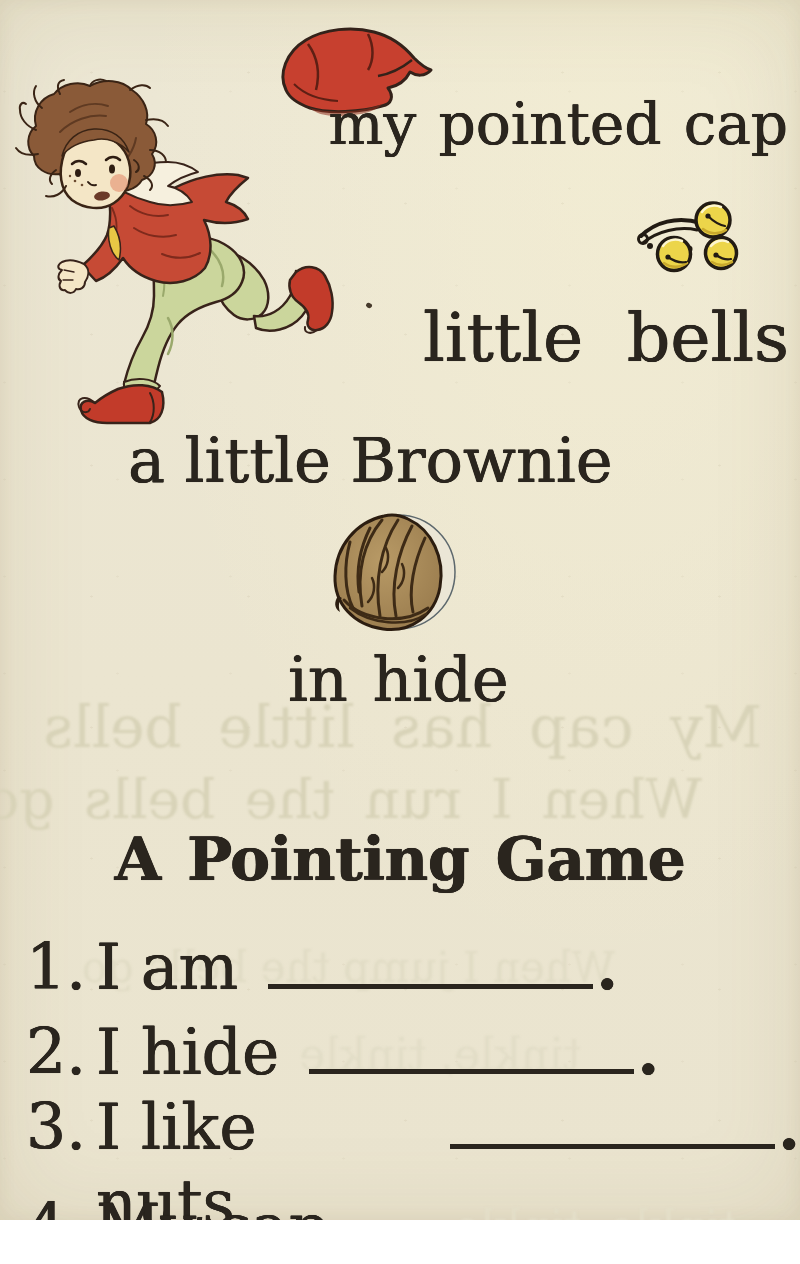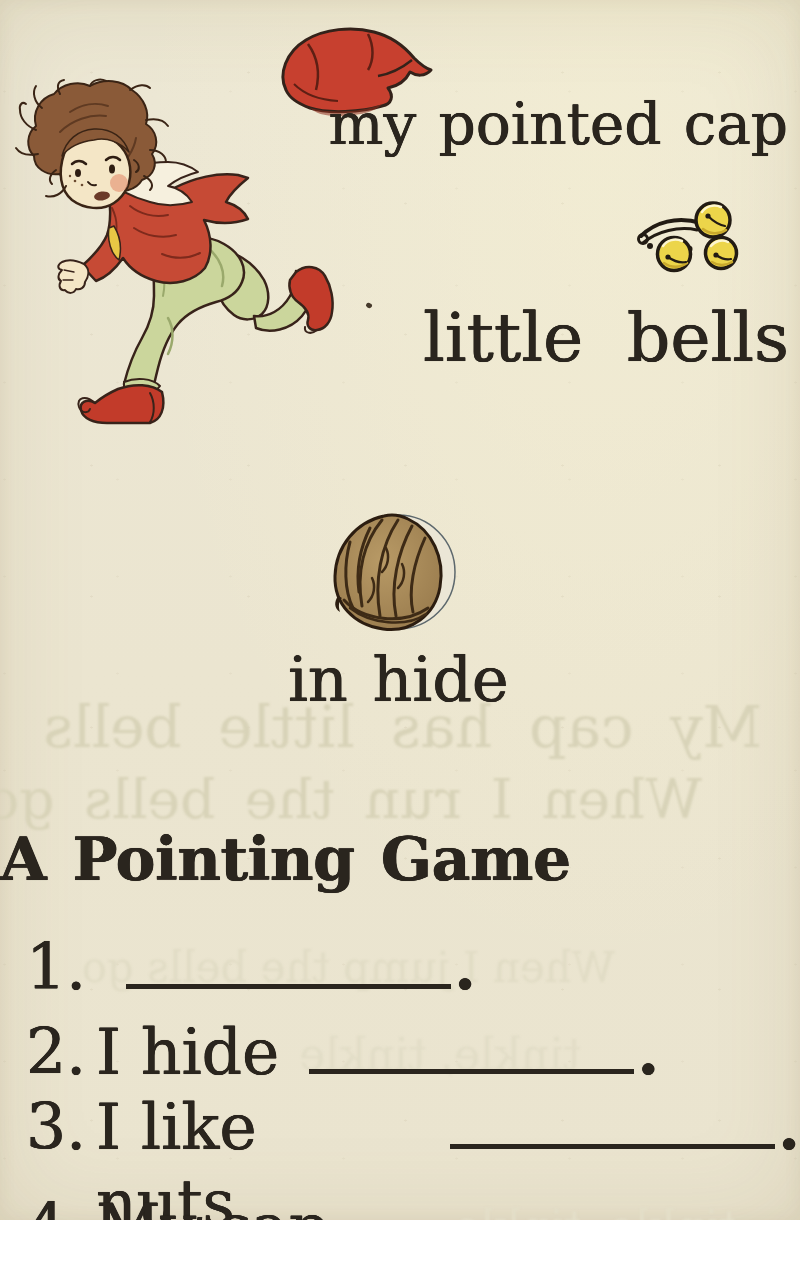--- a/index.html
+++ b/index.html
@@ -24,21 +24,21 @@
     opacity:.5;
   }
   .txt{
     position:absolute;white-space:nowrap;line-height:1.2;z-index:3;
     text-shadow:.4px 0 0 currentColor, -.3px 0 0 currentColor, 0 0 1px rgba(42,37,30,.35);
   }
   .l-pointed-cap{top:90px;right:12px;font-size:58px;word-spacing:4px;}
   .l-little-bells{top:285px;right:11px;font-size:68px;word-spacing:22px;margin-top:12px;}
   .l-brownie{top:424px;left:128px;font-size:62px;}
   .l-in-nuts{top:643px;left:288px;font-size:62px;word-spacing:5px;}
-  .heading{top:823px;left:0;width:800px;font-size:60px;font-weight:bold;
+  .heading{top:823px;left:0;width:800px;text-align:center;font-size:60px;font-weight:bold;
            word-spacing:6px;letter-spacing:-.5px;}
   
   .q-row{position:absolute;left:26px;right:0;display:flex;align-items:baseline;
          font-size:63px;line-height:1.2;z-index:3;
          text-shadow:.4px 0 0 currentColor,-.3px 0 0 currentColor,0 0 1px rgba(42,37,30,.35);}
   .q-row.r1{top:930px;}  .q-row.r2{top:1015px;}  .q-row.r3{top:1090px;}  .q-row.r4{top:1190px;}
   .q-num{display:inline-block;width:70px;flex:none;}
   .q-blank{display:inline-block;width:325px;height:0;flex:none;
            border-bottom:5px solid #2a251e;margin-bottom:-5px;}
   .r1 .q-blank{margin-left:30px;} .r2 .q-blank{margin-left:30px;}
@@ -187,20 +187,21 @@
       <path d="M31 67 C38 72,47 72,54 67" fill="none" stroke="#c9a92c" stroke-width="2.5"></path>
       <circle cx="35" cy="61" r="2.6" fill="#221b13"></circle>
       <path d="M35 61 C42 66,48 67,53 66" fill="none" stroke="#221b13" stroke-width="2.2"></path>
     </g>
   </svg>
 
   <div class="txt l-little-bells">little bells</div>
 
   <div class="ink-speck"></div>
 
+  <div class="txt l-brownie">a little Brownie</div>
 
   <svg id="walnut-illus" class="illus" width="134" height="134" viewBox="0 0 134 134">
     <defs>
       <radialGradient id="walnutGrad" cx="45%" cy="40%" r="70%">
         <stop offset="0%" stop-color="#b89a66"></stop>
         <stop offset="100%" stop-color="#987a4c"></stop>
       </radialGradient>
     </defs>
     <ellipse cx="72" cy="64" rx="57" ry="57" fill="#ebe6d6" stroke="#5d686d" stroke-width="1.5"></ellipse>
     <path d="M58 8 C30 14,10 38,9 68 C8 96,28 117,57 121 C85 125,109 107,114 79
@@ -222,20 +223,21 @@
     </g>
     <path d="M12 88 C8 94,8 100,14 104 C12 98,13 92,16 90 Z" fill="#2c1d10"></path>
   </svg>
 
   <div class="txt l-in-nuts">in hide</div>
 
   <div class="txt heading">A Pointing Game</div>
 
   <div class="q-row r1">
     <span class="q-num">1.</span>
+    <span class="q-text">I am</span>
     <span class="q-blank"></span>
     <span class="q-dot">.</span>
   </div>
   <div class="q-row r2">
     <span class="q-num">2.</span>
     <span class="q-text">I hide</span>
     <span class="q-blank"></span>
     <span class="q-dot">.</span>
   </div>
   <div class="q-row r3">

